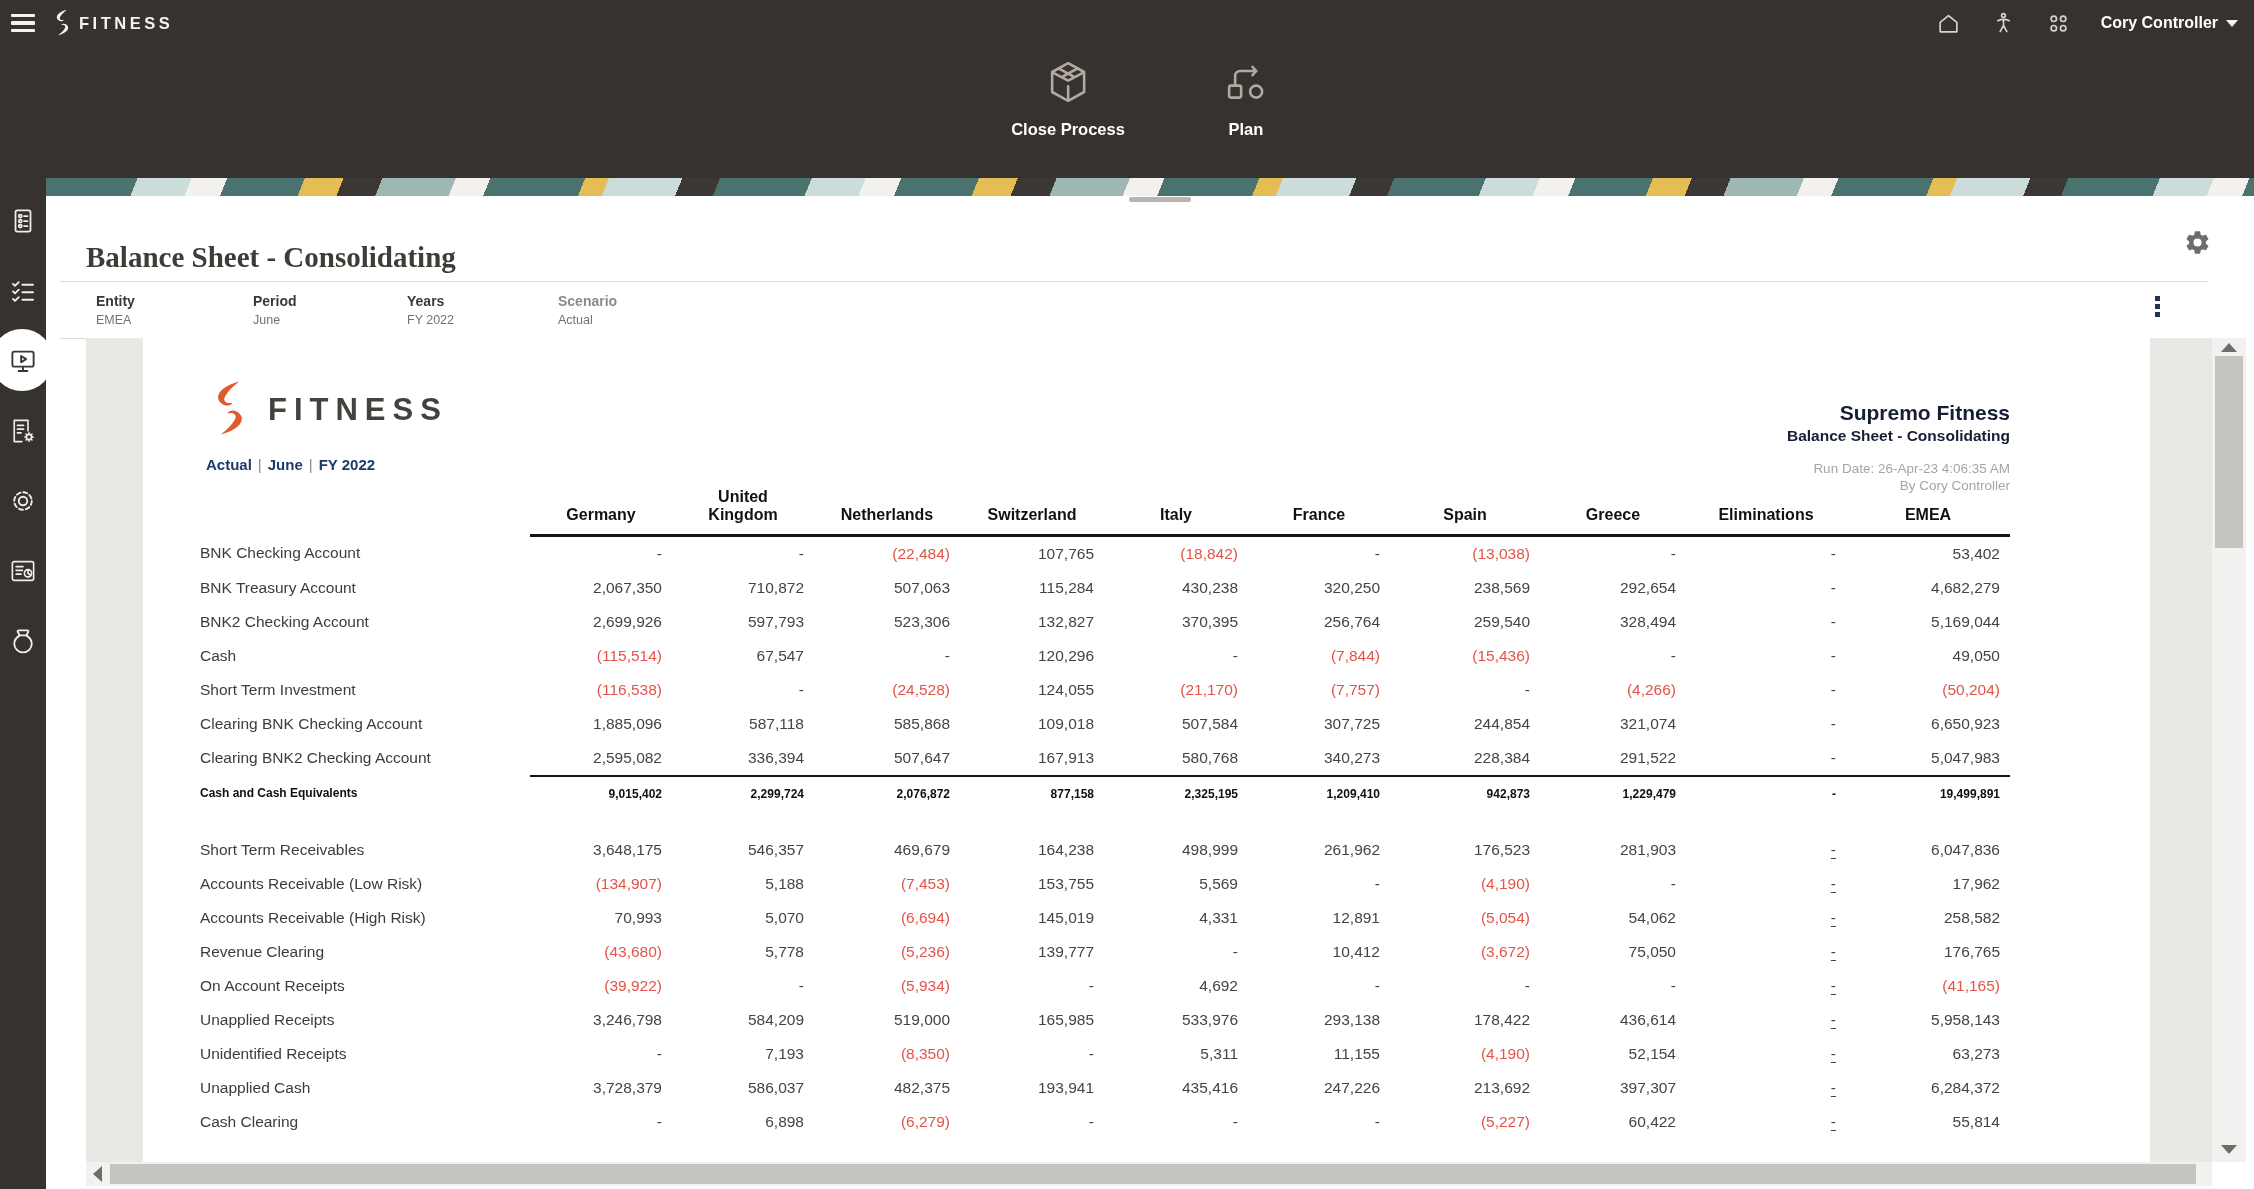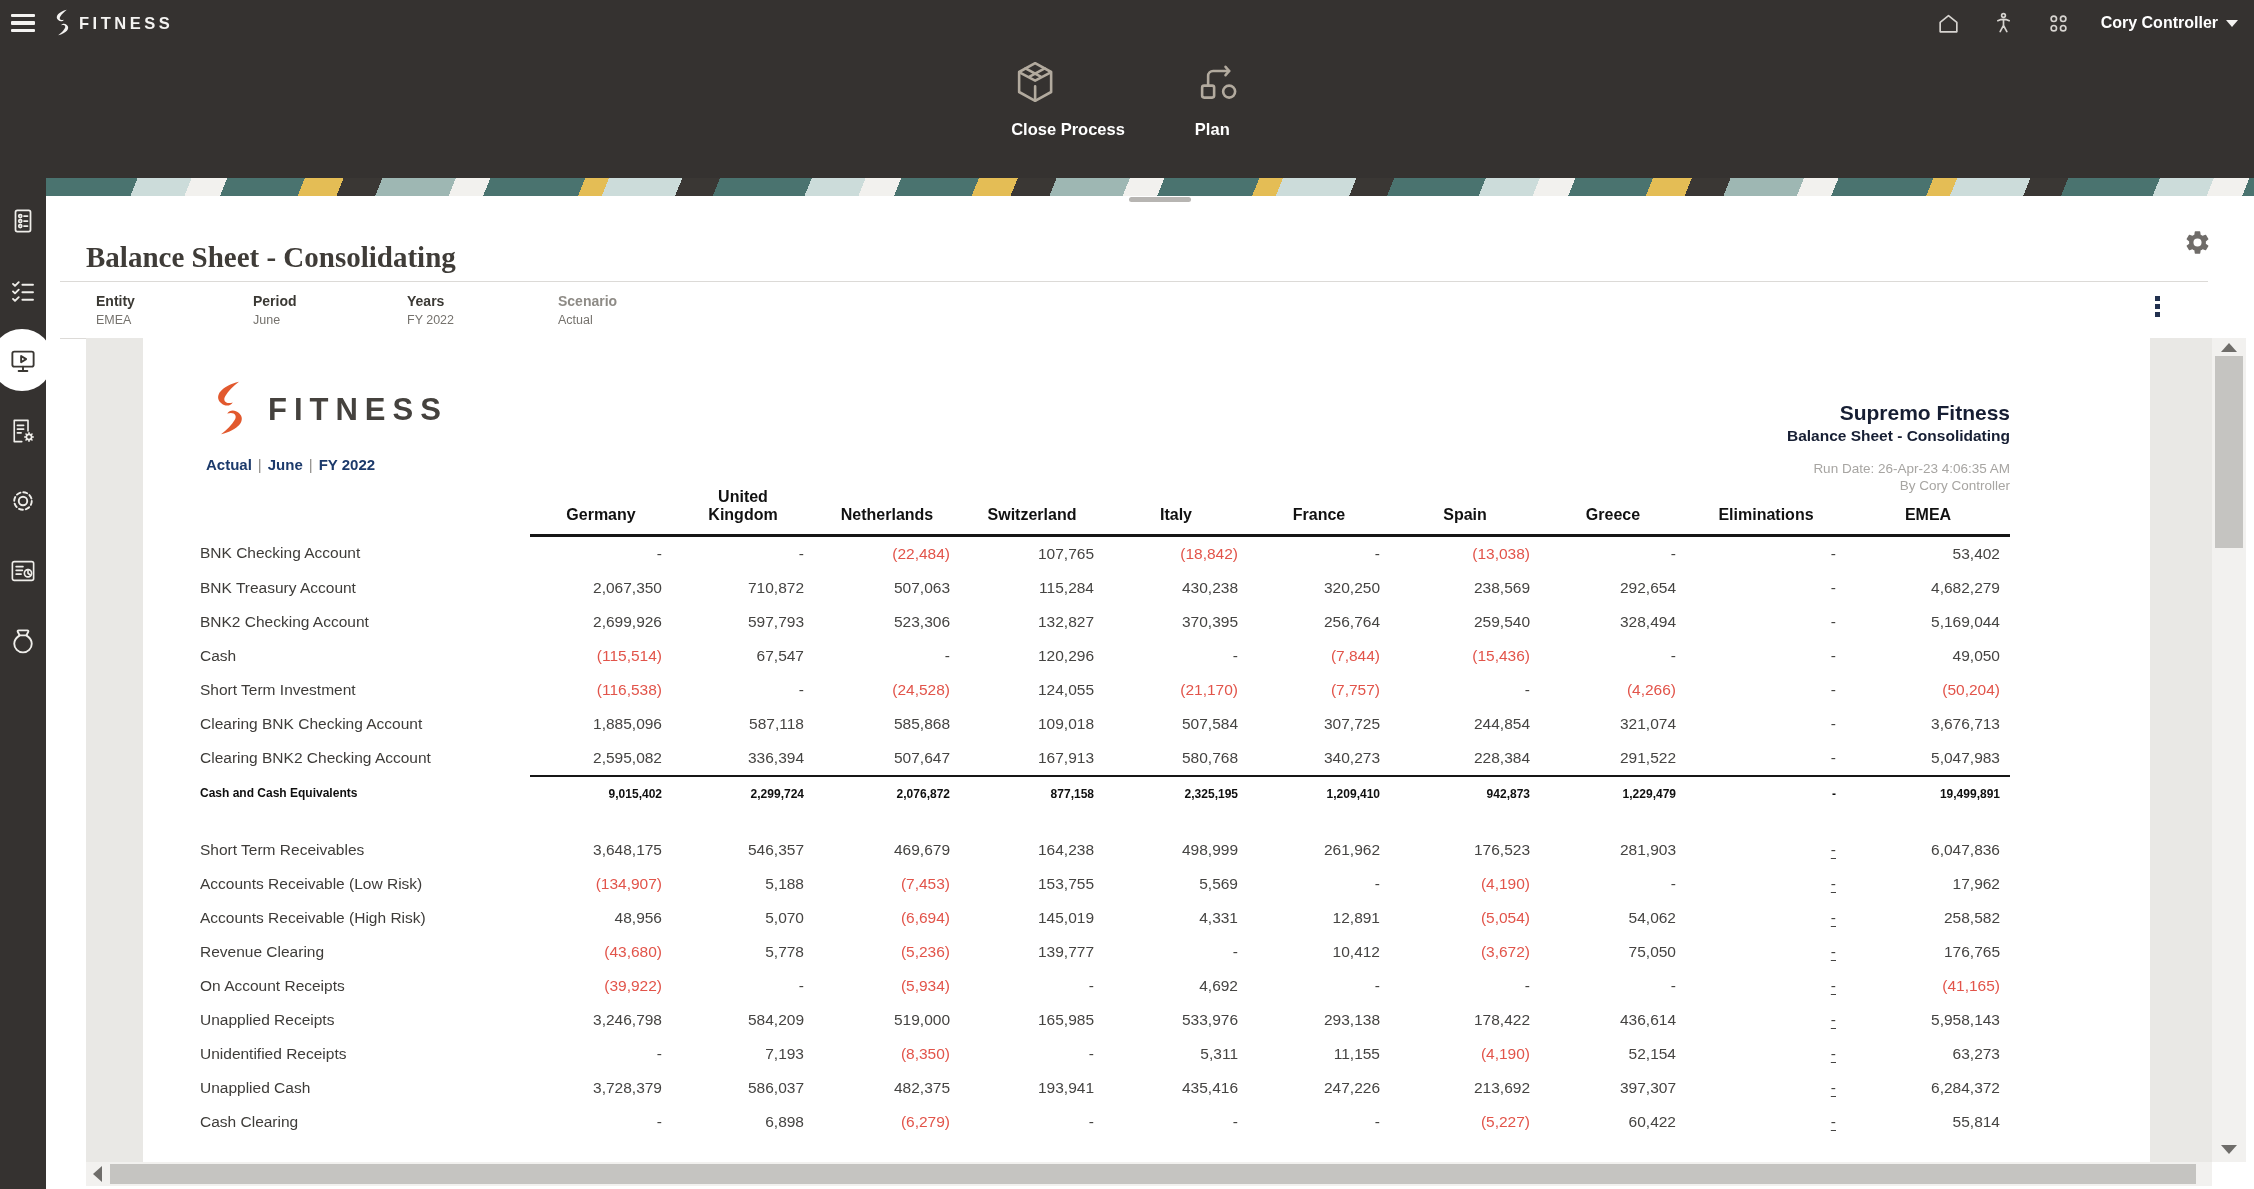--- a/index.html
+++ b/index.html
@@ -16,21 +16,21 @@
   .brand .logo-s{width:27px;height:29px;}
   .brand .brand-text{color:#f4f3f1;font-weight:bold;font-size:16.5px;letter-spacing:3.5px;margin-left:3px;}
   .topbar-right{position:absolute;right:16px;top:0;height:46px;display:flex;align-items:center;gap:30px;}
   .tb-icon{width:25px;height:25px;color:#d7d4d0;cursor:pointer;}
   .tb-icon svg{width:100%;height:100%;}
   .user{display:flex;align-items:center;color:#fff;font-weight:bold;font-size:16px;cursor:pointer;gap:8px;}
   .caret{width:0;height:0;border-left:6px solid transparent;border-right:6px solid transparent;border-top:7px solid #f4f3f1;}
 
   
   .ribbon{position:absolute;left:50%;transform:translateX(-50%);top:58px;display:flex;gap:70px;z-index:31;}
-  .ribbon-item{display:flex;flex-direction:column;align-items:flex-start;cursor:pointer;}
+  .ribbon-item{display:flex;flex-direction:column;align-items:center;cursor:pointer;margin-left:27px;}
   .ribbon-item .ric{width:48px;height:48px;color:#b2aa9e;}
   .ribbon-item .ric svg{width:100%;height:100%;}
   .ribbon-item .rlabel{margin-top:14px;color:#ffffff;font-weight:bold;font-size:16.5px;}
 
   
   .banner{position:absolute;left:46px;top:178px;width:2208px;height:18px;
     background:repeating-linear-gradient(112deg,
       #4a736f 0 85px,#ccdcda 85px 135px,#f2f1ee 135px 168px,#4a736f 168px 240px,
       #e4bd55 240px 276px,#3a3734 276px 312px,#9eb7b3 312px 380px,#f2f1ee 380px 412px,
       #4a736f 412px 500px,#e4bd55 500px 522px,#ccdcda 522px 590px,#3a3734 590px 625px);}
@@ -369,21 +369,21 @@
               <td class="rowlabel">Clearing BNK Checking Account</td>
               <td><span class="num">1,885,096</span></td>
               <td><span class="num">587,118</span></td>
               <td><span class="num">585,868</span></td>
               <td><span class="num">109,018</span></td>
               <td><span class="num">507,584</span></td>
               <td><span class="num">307,725</span></td>
               <td><span class="num">244,854</span></td>
               <td><span class="num">321,074</span></td>
               <td><span class="num">-</span></td>
-              <td><span class="num">3,676,713</span></td>
+              <td><span class="num">6,650,923</span></td>
             </tr>
             <tr class="rule-below">
               <td class="rowlabel">Clearing BNK2 Checking Account</td>
               <td><span class="num">2,595,082</span></td>
               <td><span class="num">336,394</span></td>
               <td><span class="num">507,647</span></td>
               <td><span class="num">167,913</span></td>
               <td><span class="num">580,768</span></td>
               <td><span class="num">340,273</span></td>
               <td><span class="num">228,384</span></td>
@@ -428,21 +428,21 @@
               <td><span class="num">153,755</span></td>
               <td><span class="num">5,569</span></td>
               <td><span class="num">-</span></td>
               <td><span class="num neg">(4,190)</span></td>
               <td><span class="num">-</span></td>
               <td><span class="num elim-u">-</span></td>
               <td><span class="num">17,962</span></td>
             </tr>
             <tr>
               <td class="rowlabel">Accounts Receivable (High Risk)</td>
-              <td><span class="num">48,956</span></td>
+              <td><span class="num">70,993</span></td>
               <td><span class="num">5,070</span></td>
               <td><span class="num neg">(6,694)</span></td>
               <td><span class="num">145,019</span></td>
               <td><span class="num">4,331</span></td>
               <td><span class="num">12,891</span></td>
               <td><span class="num neg">(5,054)</span></td>
               <td><span class="num">54,062</span></td>
               <td><span class="num elim-u">-</span></td>
               <td><span class="num">258,582</span></td>
             </tr>

